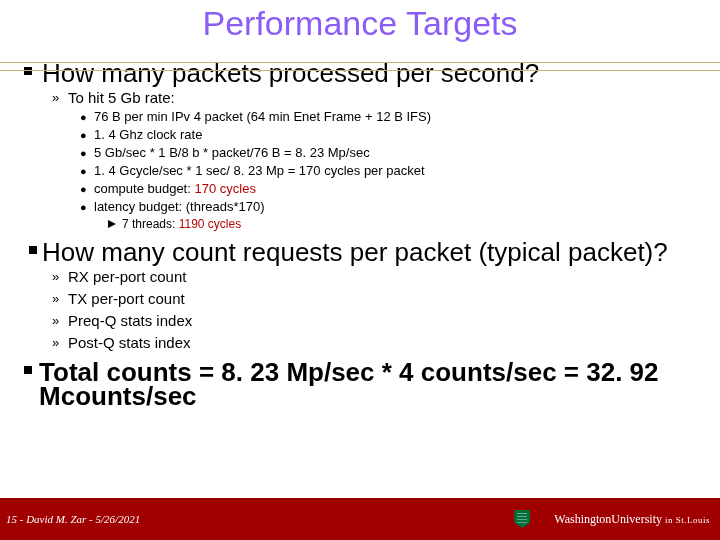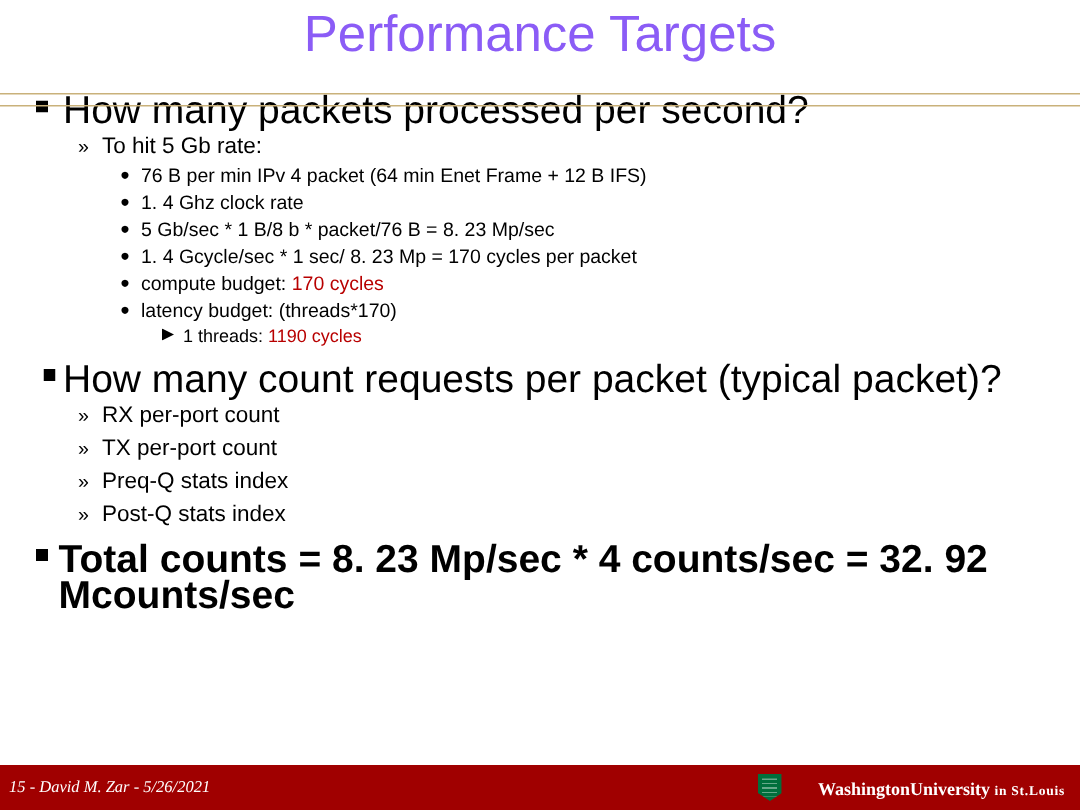--- a/index.html
+++ b/index.html
@@ -56,38 +56,37 @@
   .b3 .t { font-size: 13px; line-height: 16px; }
   .b4 { display: flex; margin-left: 84px; margin-top: 2px; }
   .b4 .m { width: 14px; color: #000; font-size: 11px; line-height: 15px; }
   .b4 .t { font-size: 12px; line-height: 15px; }
   .m svg { width: 8px; height: 8px; display: inline-block; }
   .red { color: #b80000; }
   .b1b { font-size: 20px; font-weight: 700; }
   .footer {
     position: absolute;
     left: 0; right: 0; bottom: 0;
-    height: 30px;
+    height: 42px;
     background: #a00000;
     display: flex;
     align-items: center;
     justify-content: space-between;
     padding: 0 10px 0 6px;
   }
   .footer .left {
     color: #fff;
     font-style: italic;
     font-family: "Times New Roman", serif;
     font-size: 11px;
   }
   .footer .right {
     display: flex;
-    align-items: flex-end;
+    align-items: center;
     gap: 24px;
-    font-weight: bold;
   }
   .shield {
     width: 16px; height: 18px;
     background: #006f3c;
     clip-path: polygon(0 0, 100% 0, 100% 70%, 50% 100%, 0 70%);
     position: relative;
   }
   .shield::after {
     content: "";
     position: absolute;
@@ -153,21 +152,21 @@
       <span class="t">latency budget: (threads*170)</span>
     </div>
 
     <div class="b4">
       <span class="m">
         <svg viewBox="0 0 8 8">
             <polygon points="0,0 8,4 0,8" fill="#000"></polygon>
           </svg>
       </span>
       <span class="t">
-        <span>1 threads: </span><span class="red">1190 cycles</span>
+        <span>7 threads: </span><span class="red">1190 cycles</span>
       </span>
     </div>
 
     <div class="b1" style="margin-top:8px;text-align:center;">
       <span class="m">
         <svg viewBox="0 0 8 8">
             <rect x="0" y="0" width="8" height="8" fill="#000"></rect>
           </svg>
       </span>
       <span class="t">How many count requests per packet (typical packet)?</span>

